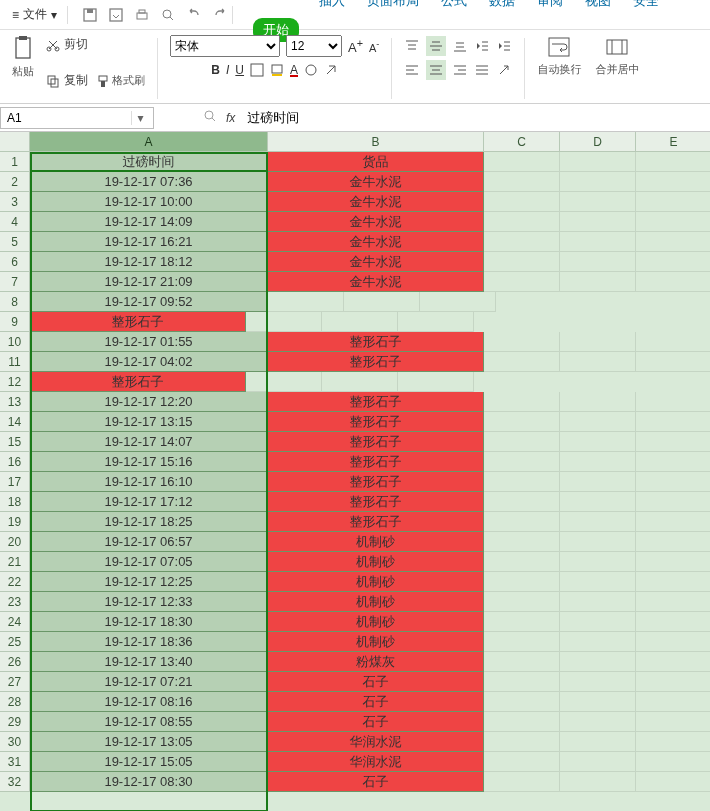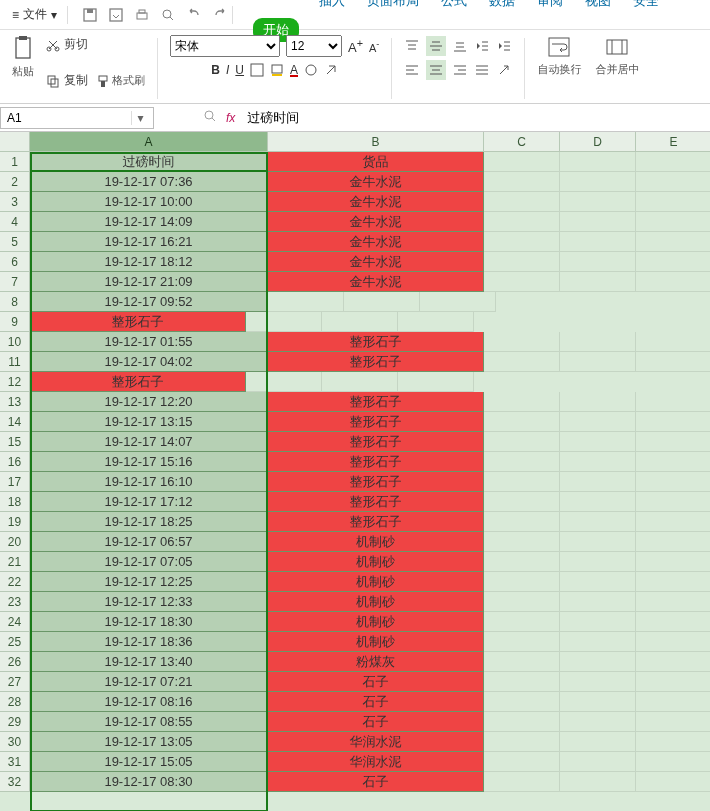--- a/index.html
+++ b/index.html
@@ -26,21 +26,21 @@
 
   select.font-name { width: 110px; height: 22px; font-size:12px; }
   select.font-size { width: 56px; height: 22px; font-size:12px; }
 
   
   .fbar { height: 28px; display:flex; align-items:center; border-bottom:1px solid #c8c8c8; }
   .namebox { width: 154px; height: 22px; border:1px solid #bbb; display:flex; align-items:center; }
   .namebox input { border:none; outline:none; width: 130px; padding:0 6px; font-size:12px; }
   .namebox .dd { width:18px; text-align:center; color:#666; border-left:1px solid #ddd; }
   .fbar .zoom-ic { margin-left: 48px; opacity:.7; }
-  .fbar .fx { font-style: italic; margin: 0 8px; color:#be185d; }
+  .fbar .fx { font-style: italic; margin: 0 8px; color:#404040; }
   .fbar input.formula { flex:1; border:none; outline:none; font-size:13px; padding:0 4px; }
 
   
   .sheet { position:relative; height: calc(811px - 30px - 74px - 28px); overflow:hidden; background:#d9ead8; }
   .corner { position:absolute; left:0; top:0; width:30px; height:20px; background:#e7efe6; border-right:1px solid #b7c9b6; border-bottom:1px solid #b7c9b6; }
   .colheads { position:absolute; left:30px; top:0; height:20px; display:flex; }
   .colhead { height:20px; background:#e7efe6; border-right:1px solid #b7c9b6; border-bottom:1px solid #b7c9b6; text-align:center; font-size:12px; color:#3a5a39; line-height:20px; }
   .colhead.sel { background:#8fb98d; color:#1a3a19; }
 
   .rowheads { position:absolute; left:0; top:20px; width:30px; }

